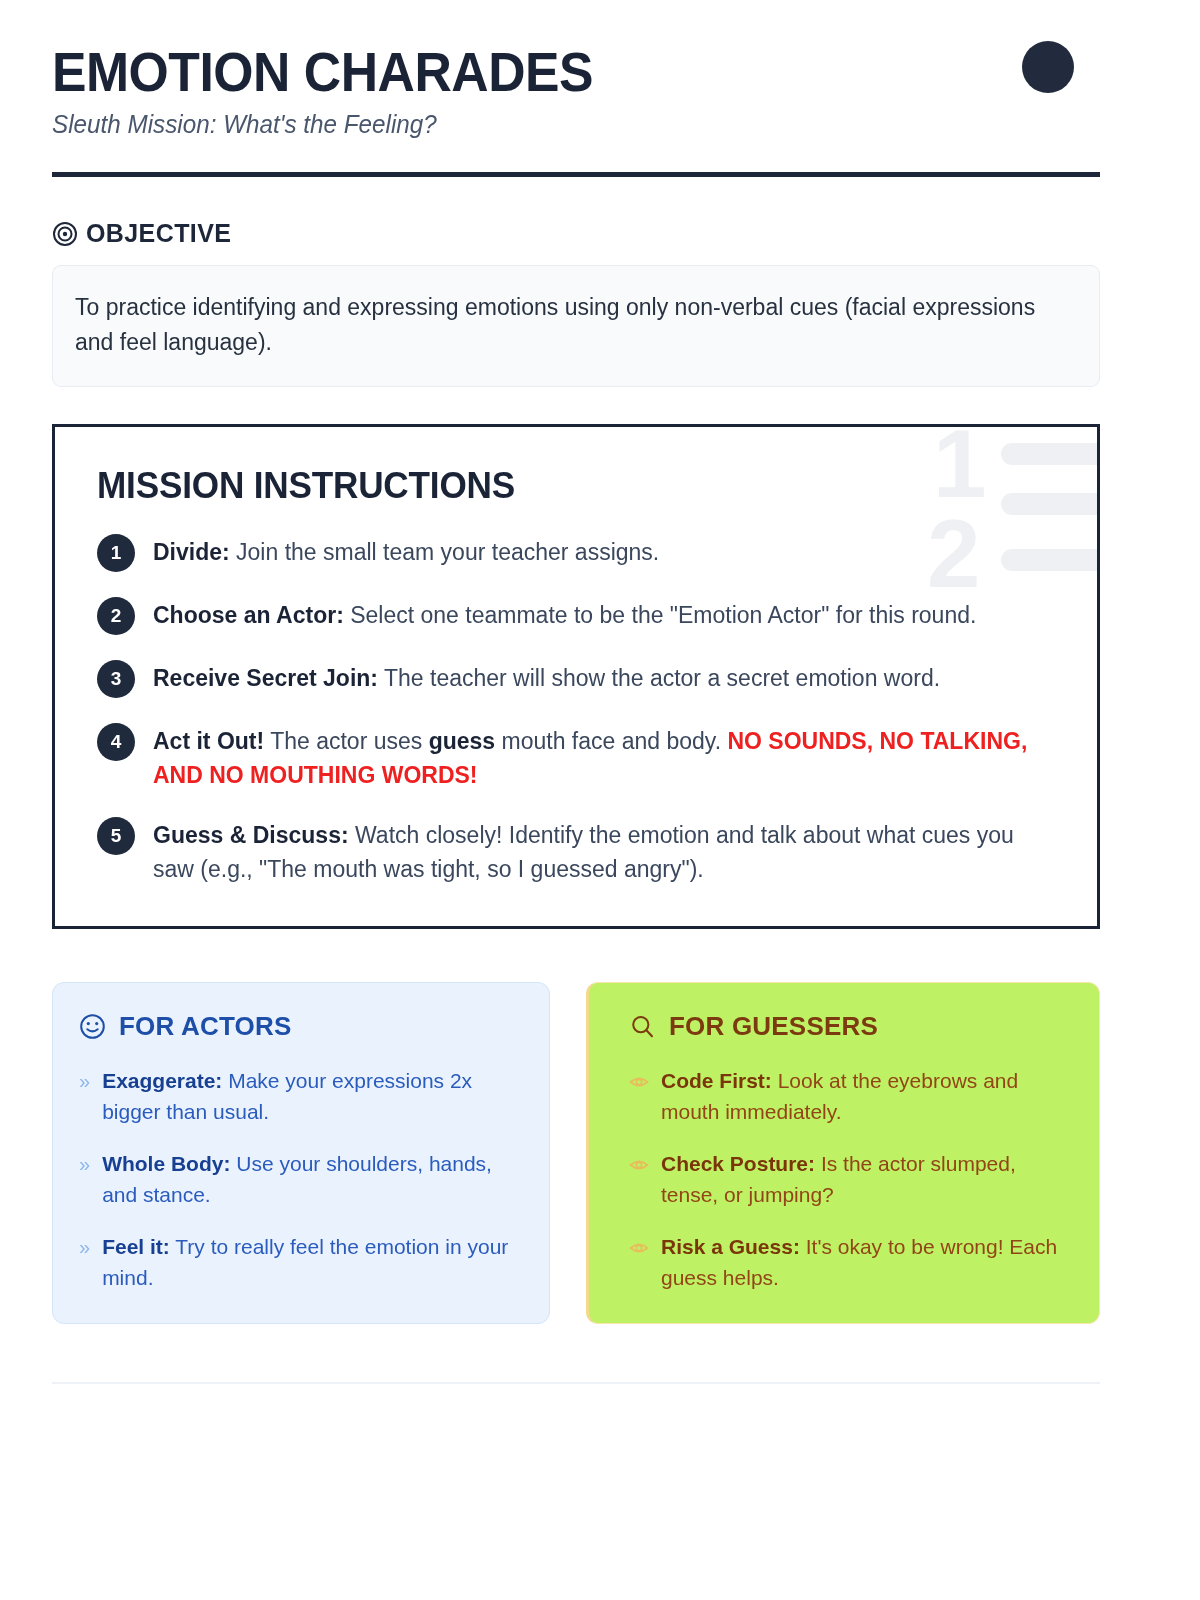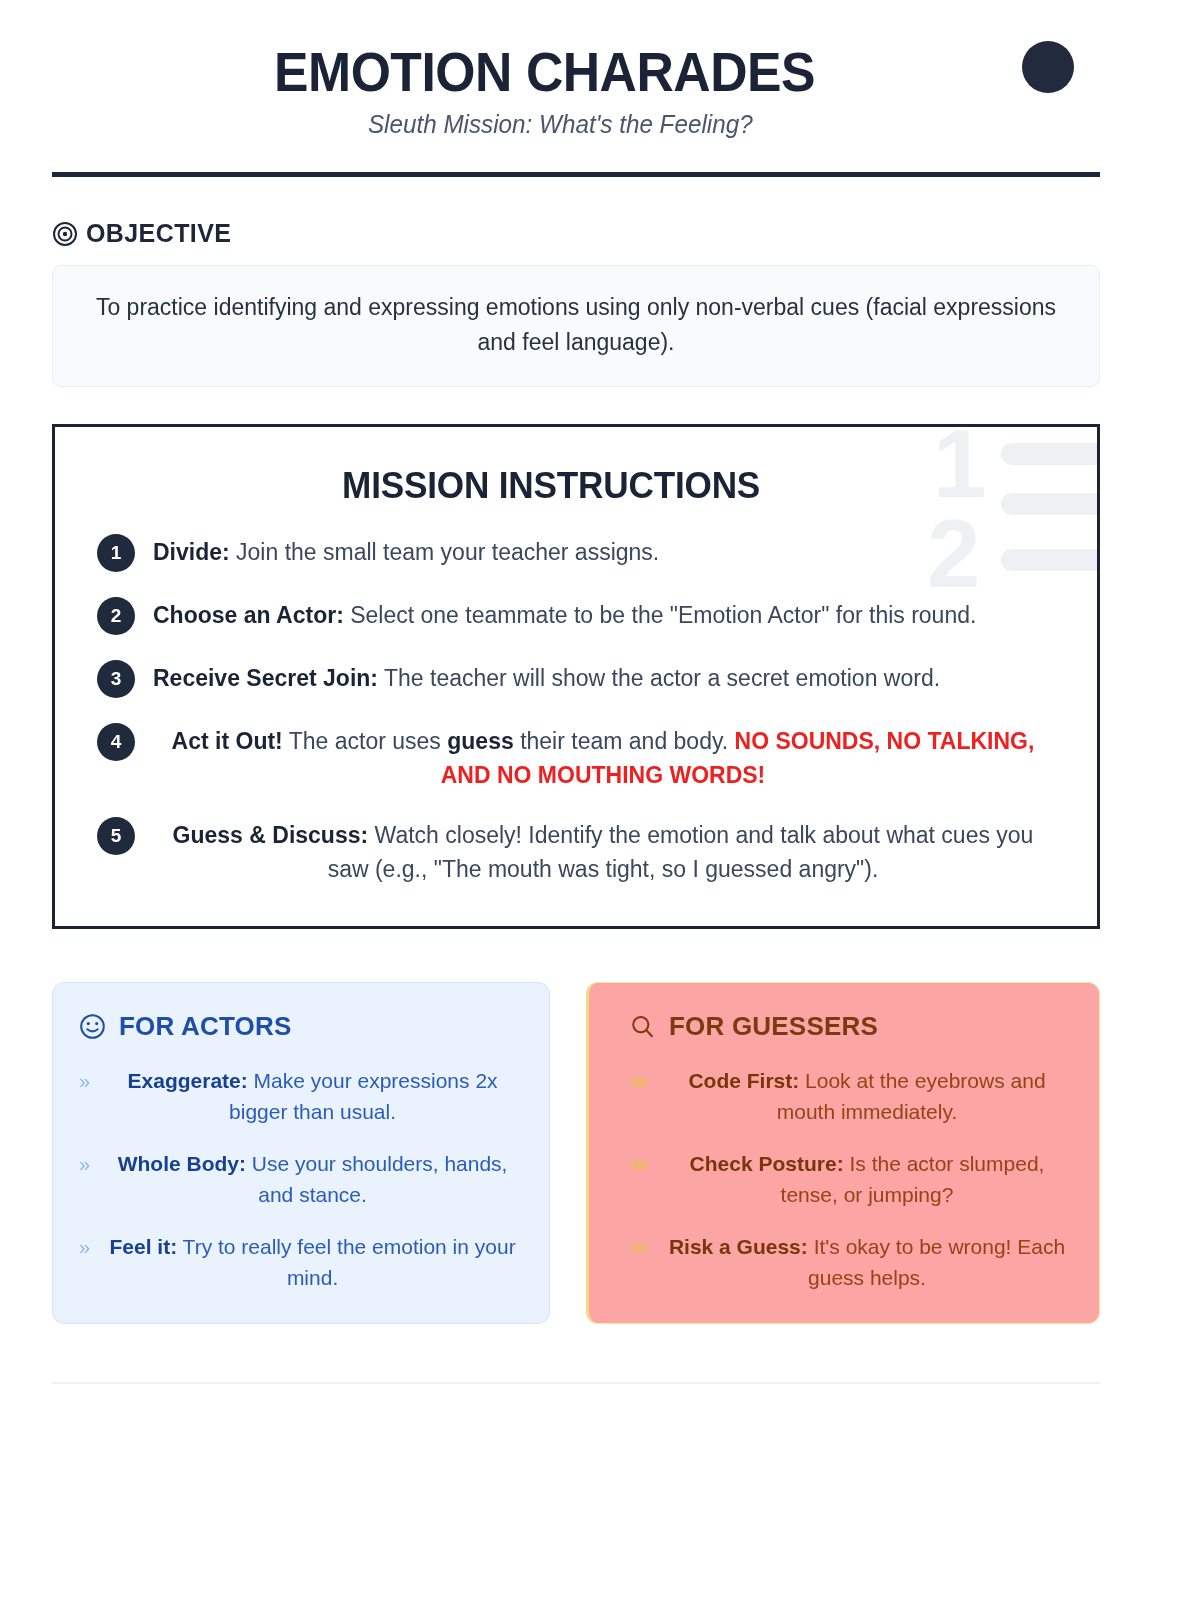--- a/index.html
+++ b/index.html
@@ -14,21 +14,20 @@
     color: #1d2739;
     overflow: hidden;
   }
 
   .page {
     position: relative;
     width: 1152px;
     height: 1600px;
     box-sizing: border-box;
     padding: 0 52px;
-    text-align: center;
   }
 
   
   .header {
     position: relative;
     padding-top: 44px;
   }
   .title {
     font-size: 55px;
     line-height: 1.02;
@@ -166,21 +165,21 @@
     flex: 1;
     border-radius: 12px;
     padding: 28px 26px 30px 26px;
     box-sizing: border-box;
   }
   .card-actors {
     background: #eaf3fd;
     border: 1px solid #d3e5fa;
   }
   .card-guessers {
-    background: #fca5a5;
+    background: #bef264;
     border: 1px solid #f6e6ae;
     border-left: 3px solid #f3d98a;
     padding-left: 40px;
   }
   .card-head {
     display: flex;
     align-items: center;
     gap: 13px;
     margin-bottom: 24px;
   }
@@ -278,21 +277,21 @@
         <div class="step-text"><b>Choose an Actor:</b><span> Select one teammate to be the "Emotion Actor" for this round.</span></div>
       </div>
 
       <div class="step">
         <div class="step-badge">3</div>
         <div class="step-text"><b>Receive Secret Join:</b><span> The teacher will show the actor a secret emotion word.</span></div>
       </div>
 
       <div class="step">
         <div class="step-badge">4</div>
-        <div class="step-text"><b>Act it Out!</b><span> The actor uses </span><b>guess</b><span> their team and body. </span><span class="warn">NO SOUNDS, NO TALKING, AND NO MOUTHING WORDS!</span></div>
+        <div class="step-text"><b>Act it Out!</b><span> The actor uses </span><b>guess</b><span> mouth face and body. </span><span class="warn">NO SOUNDS, NO TALKING, AND NO MOUTHING WORDS!</span></div>
       </div>
 
       <div class="step">
         <div class="step-badge">5</div>
         <div class="step-text"><b>Guess &amp; Discuss:</b><span> Watch closely! Identify the emotion and talk about what cues you saw (e.g., "The mouth was tight, so I guessed angry").</span></div>
       </div>
 
     </div>
   </div>
 

